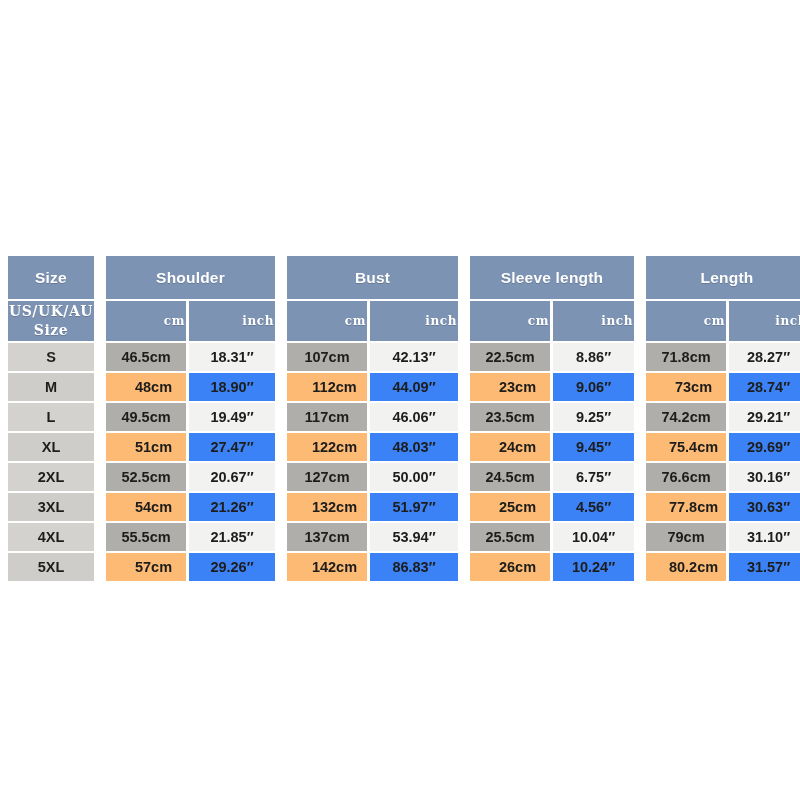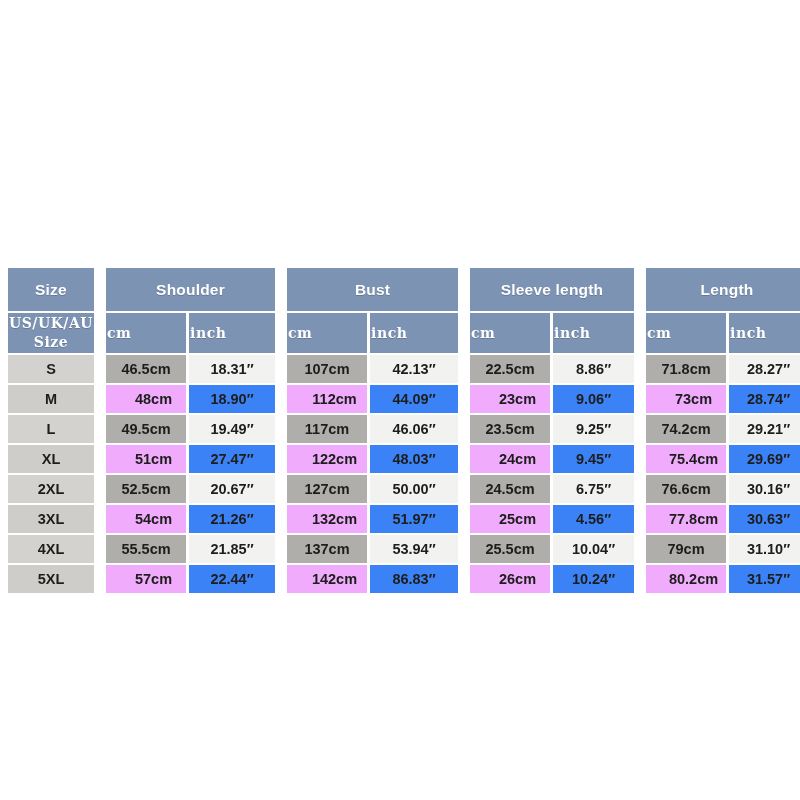--- a/index.html
+++ b/index.html
@@ -10,21 +10,21 @@
     width: 800px;
     height: 800px;
     background: #ffffff;
     font-family: "Liberation Sans", sans-serif;
     overflow: hidden;
   }
 
   #size-chart-wrap {
     position: absolute;
     left: 8px;
-    top: 268px;
+    top: 256px;
     width: 784px;
   }
 
   table.size-chart {
     border-collapse: separate;
     border-spacing: 3px 2px;
     width: 784px;
     table-layout: fixed;
     margin: -2px -3px;
   }
@@ -41,22 +41,22 @@
     letter-spacing: 0.2px;
     text-shadow: 0 1px 0 rgba(0,0,0,0.18);
   }
 
   
   .unit-head {
     background: #7d93b4;
     color: #ffffff;
     font-family: "DejaVu Serif", "Liberation Serif", serif;
     font-weight: bold;
-    font-size: 14px;
-    text-align: left;
+    font-size: 12px;
+    text-align: right;
     height: 33px;
     letter-spacing: 0.6px;
     text-shadow: 0 1px 0 rgba(0,0,0,0.18);
   }
 
   .size-head {
     background: #7d93b4;
     color: #ffffff;
     font-family: "DejaVu Serif", "Liberation Serif", serif;
     font-weight: bold;
@@ -79,21 +79,21 @@
     color: #1d1d1b;
     white-space: nowrap;
   }
 
   td.size-cell { background: #d4d2cf; }
   td.cm-cell   { background: #b0aeaa; text-align: center; }
   td.in-cell   { background: #f2f2f0; margin-left: 35px; }
 
   
   tr.alt td.size-cell { background: #cfcdc9; }
-  tr.alt td.cm-cell   { background: #f0abfc; padding-left: 16px; }
+  tr.alt td.cm-cell   { background: #fdba74; padding-left: 16px; }
   tr.alt td.in-cell   { background: #3b82f6; }
 
   .gutter {
     width: 6px;
     background: #ffffff;
     padding: 0;
     border: none;
   }
 </style>
 </head>
@@ -253,21 +253,21 @@
           <td class="cm-cell">25.5cm</td>
           <td class="in-cell">10.04″</td>
           <td class="gutter"></td>
           <td class="cm-cell">79cm</td>
           <td class="in-cell">31.10″</td>
         </tr>
         <tr class="alt">
           <td class="size-cell">5XL</td>
           <td class="gutter"></td>
           <td class="cm-cell">57cm</td>
-          <td class="in-cell">22.44″</td>
+          <td class="in-cell">29.26″</td>
           <td class="gutter"></td>
           <td class="cm-cell">142cm</td>
           <td class="in-cell">86.83″</td>
           <td class="gutter"></td>
           <td class="cm-cell">26cm</td>
           <td class="in-cell">10.24″</td>
           <td class="gutter"></td>
           <td class="cm-cell">80.2cm</td>
           <td class="in-cell">31.57″</td>
         </tr>

